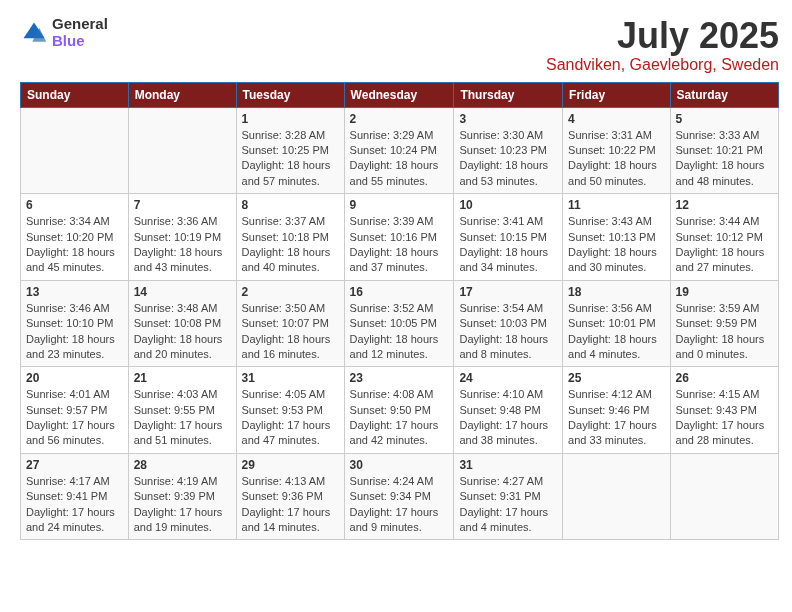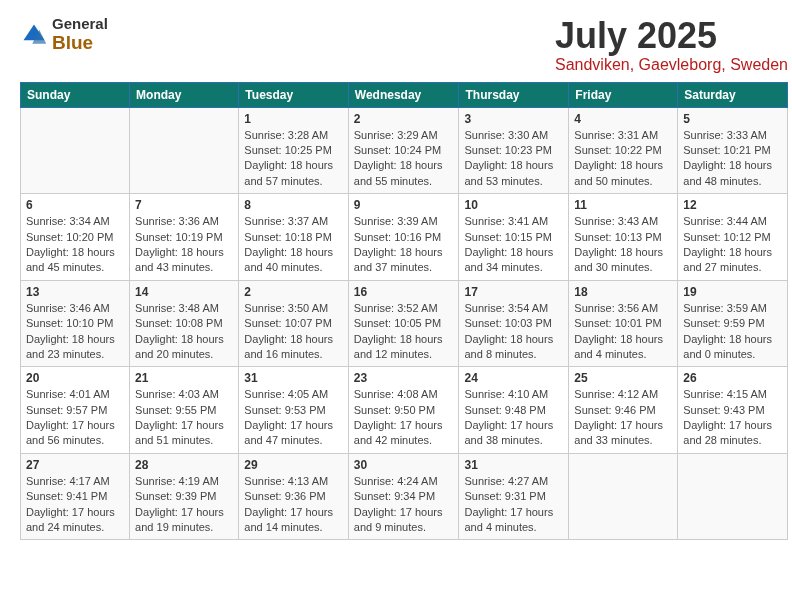--- a/index.html
+++ b/index.html
@@ -6,21 +6,21 @@
     body {
       width: 792px;
       height: 612px;
       font-family: Arial, sans-serif;
       background: #fff;
       overflow: hidden;
     }
     .page {
       width: 792px;
       height: 612px;
-      padding: 16px 4px 10px 20px;
+      padding: 16px 13px 10px 20px;
     }
     .header {
       display: flex;
       justify-content: space-between;
       align-items: flex-start;
       margin-bottom: 8px;
     }
     .logo {
       display: flex;
       align-items: center;
@@ -30,47 +30,48 @@
       display: flex;
       flex-direction: column;
       line-height: 1.1;
     }
     .logo-general {
       font-size: 15px;
       font-weight: bold;
       color: #333;
     }
     .logo-blue {
-      font-size: 19px;
-      font-weight: bold;
-      color: #a16207;
+      font-size: 15px;
+      font-weight: bold;
+      color: #8b5cf6;
     }
     .logo-icon {
       width: 28px;
       height: 28px;
     }
     .title-block {
+      text-align: right;
     }
     .main-title {
       font-size: 36px;
       font-weight: bold;
       color: #333;
       line-height: 1.1;
     }
     .subtitle {
       font-size: 16px;
       color: #b91c1c;
     }
     .calendar {
       width: 100%;
       border-collapse: collapse;
       border: 1px solid #ccc;
     }
     .calendar th {
-      background-color: #0f766e;
+      background-color: #7f1d1d;
       color: #fff;
       font-size: 12px;
       font-weight: bold;
       padding: 5px 6px;
       text-align: left;
       border: 1px solid #2c6fad;
     }
     .calendar td {
       border: 1px solid #ccc;
       vertical-align: top;

